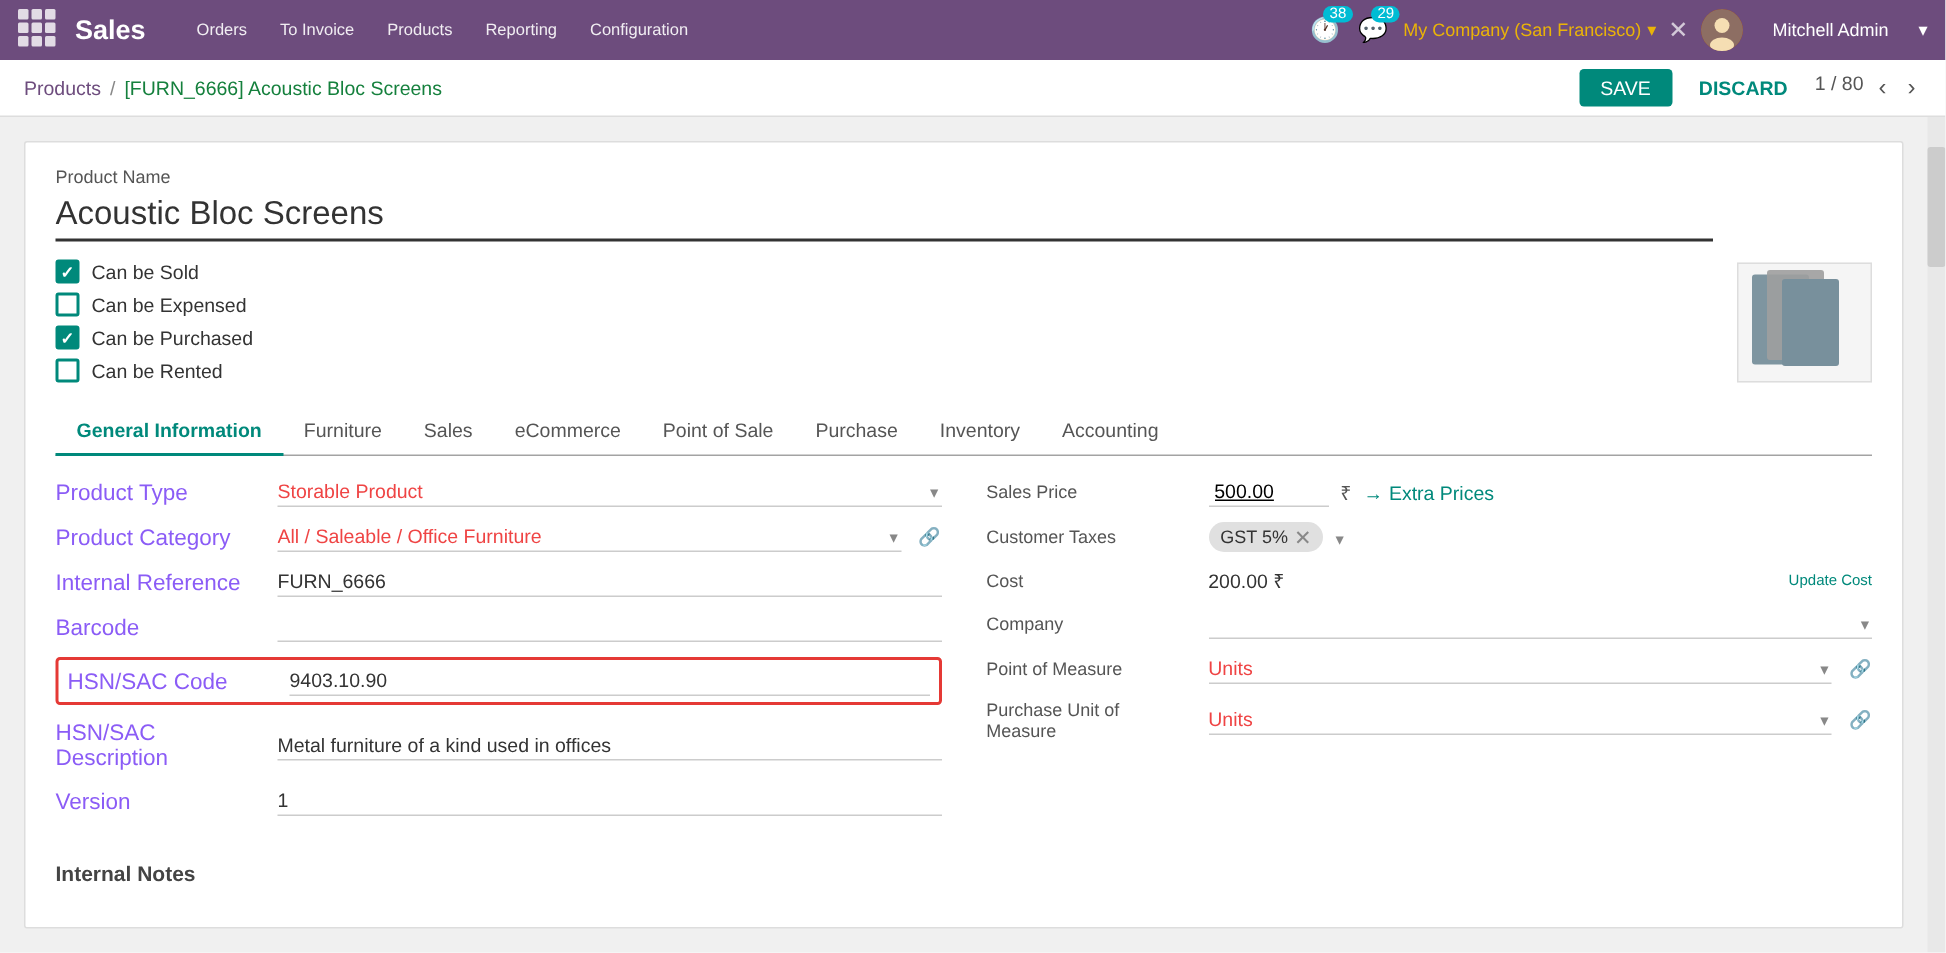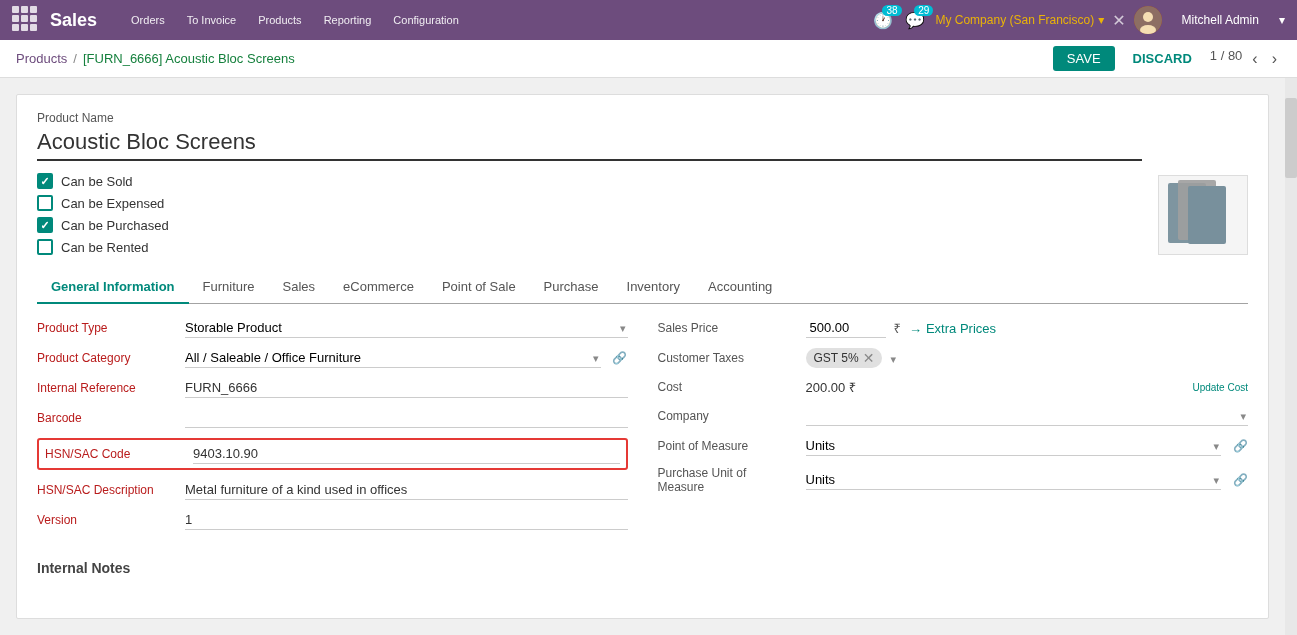--- a/index.html
+++ b/index.html
@@ -108,42 +108,42 @@
     .tab {
       padding: 8px 14px; cursor: pointer; font-size: 13px; color: #555;
       border-bottom: 2px solid transparent; margin-bottom: -1px;
     }
     .tab.active { color: #00897b; border-bottom: 2px solid #00897b; font-weight: bold; }
 
     
     .tab-content { padding: 14px 0; display: flex; gap: 30px; }
     .form-col { flex: 1; display: flex; flex-direction: column; gap: 10px; }
     .form-row { display: flex; align-items: center; gap: 8px; }
-    .form-label { width: 140px; color: #b91c1c; font-size: 12px; flex-shrink: 0; }
+    .form-label { width: 140px; color: #8b5cf6; font-size: 15px; flex-shrink: 0; }
     .form-select {
       flex: 1; border: none; border-bottom: 1px solid #ccc; outline: none;
-      font-size: 13px; padding: 2px 0; background: none; color: #000000;
+      font-size: 13px; padding: 2px 0; background: none; color: #ef4444;
       appearance: none; cursor: pointer;
     }
     .form-input {
       flex: 1; border: none; border-bottom: 1px solid #ccc; outline: none;
       font-size: 13px; padding: 2px 0; background: none; color: #333;
     }
     .select-wrapper { flex: 1; position: relative; display: flex; align-items: center; }
     .select-arrow { position: absolute; right: 2px; color: #888; font-size: 11px; pointer-events: none; }
     .external-link { color: #00897b; cursor: pointer; margin-left: 4px; font-size: 12px; }
 
     
     .hsn-row { border: 2px solid #e53935; border-radius: 3px; padding: 4px 6px; }
 
     
     .right-col { flex: 1; display: flex; flex-direction: column; gap: 10px; }
     .price-row { display: flex; align-items: center; gap: 8px; }
     .price-label { width: 140px; color: #555; font-size: 12px; flex-shrink: 0; }
-    .price-input { border: none; border-bottom: 1px solid #ccc; outline: none; font-size: 13px; padding: 2px 4px; width: 80px; background: none; }
+    .price-input { border: none; border-bottom: 1px solid #ccc; outline: none; font-size: 13px; padding: 2px 4px; width: 80px; background: none; text-decoration: underline; }
     .currency-symbol { color: #555; font-size: 13px; }
     .extra-prices-link { color: #00897b; cursor: pointer; font-size: 13px; display: flex; align-items: center; gap: 4px; }
     .tag { background: #e0e0e0; border-radius: 12px; padding: 2px 8px; font-size: 12px; display: inline-flex; align-items: center; gap: 4px; }
     .tag-remove { cursor: pointer; color: #888; font-size: 14px; }
     .update-cost { color: #00897b; cursor: pointer; font-size: 10px; padding-left: 17px; }
 
     
     .section-title { font-size: 14px; font-weight: bold; color: #444; margin-top: 16px; margin-bottom: 8px; }
 
     

